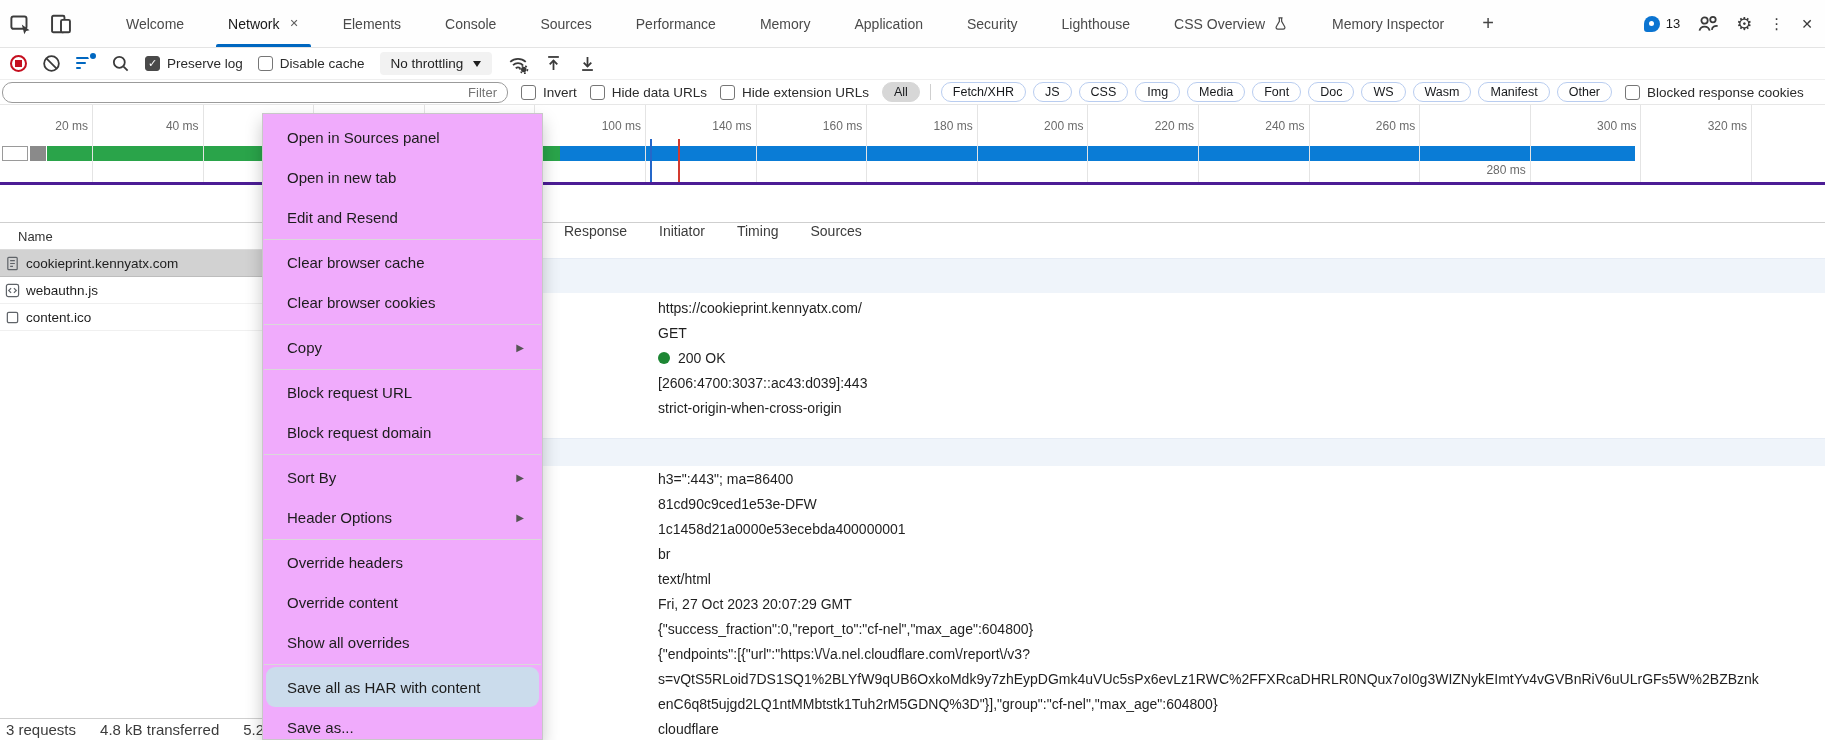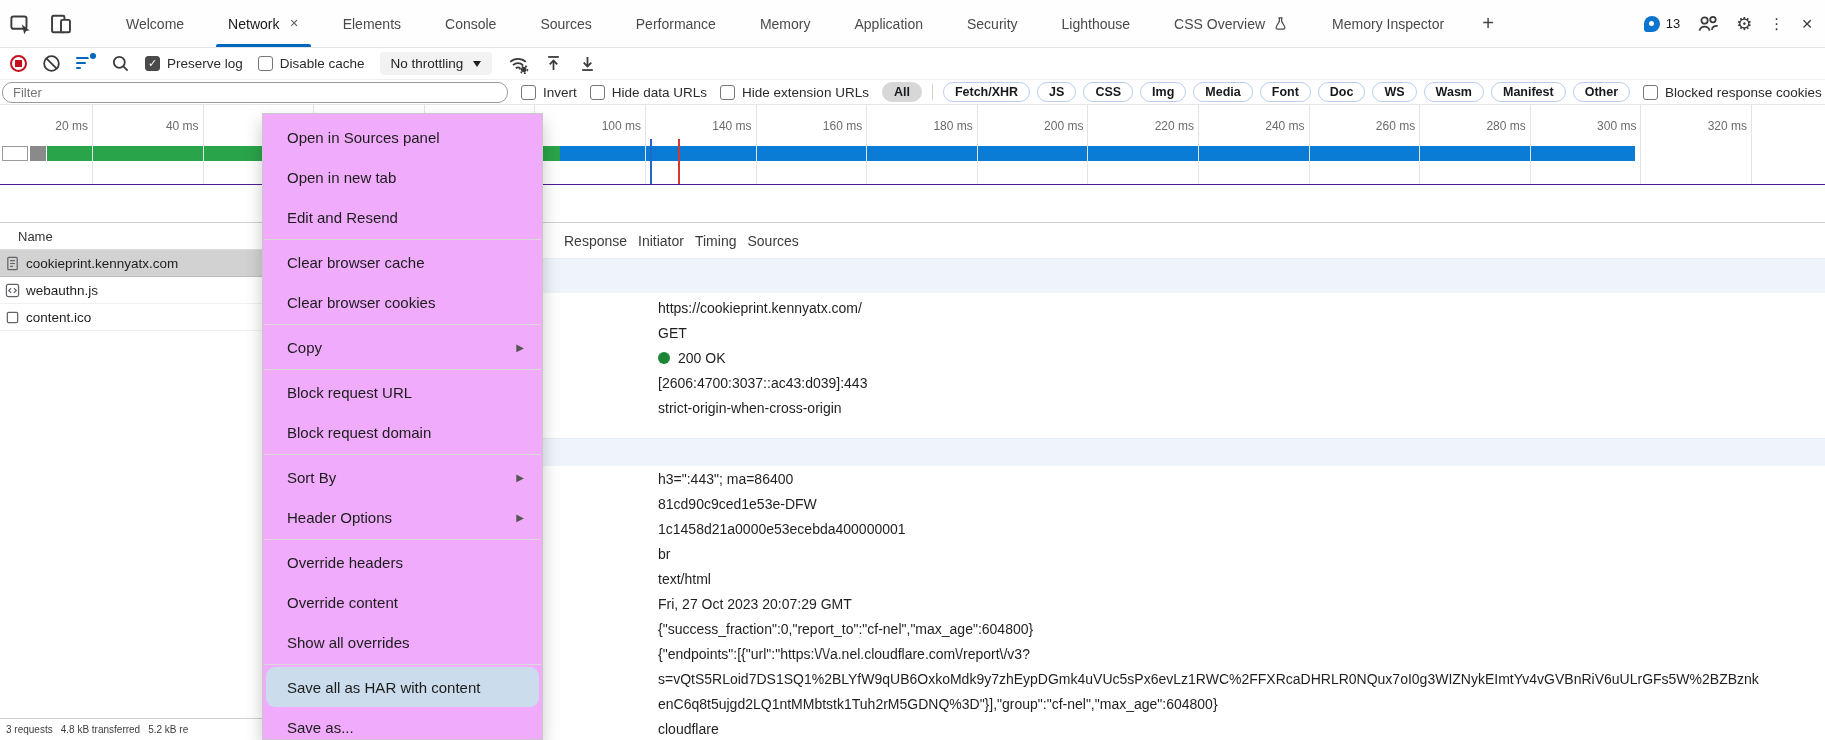--- a/index.html
+++ b/index.html
@@ -47,30 +47,30 @@
   .cb.checked { background:#4a4a4a; border-color:#4a4a4a; }
   .throttle { display:flex; align-items:center; gap:10px; background:#f2f2f2; border-radius:4px;
     padding:4px 11px; font-size:13.5px; color:#1f1f1f; cursor:pointer; }
   .caret { width:0; height:0; border-left:4.5px solid transparent; border-right:4.5px solid transparent;
     border-top:6px solid #1f1f1f; }
 
   
   #filterbar { left:0; top:80px; width:1825px; height:25px; display:flex; align-items:center;
     gap:13px; border-bottom:1px solid #e7e7e7; background:#fff; padding-right:4px; }
   #filter-input { width:506px; height:21px; margin-left:2px; border:1px solid #9b9b9b;
-    border-radius:10px; padding:0 10px; font-size:13px; font-family:inherit; color:#15803d; outline:none; flex:none; }
+    border-radius:10px; padding:0 10px; font-size:13px; font-family:inherit; color:#15803d; outline:none; flex:none;text-align:right; }
   #filter-input::placeholder { color:#757575; }
   #chips { display:flex; align-items:center; gap:7px; }
-  .chip { font-size:12.5px; font-weight:700; color:#17191c; background:#fff;
+  .chip { font-size:12.5px; font-weight:400; color:#17191c; background:#fff;
     border:1px solid #b9cdf0; border-radius:11px; padding:2px 11px; cursor:pointer; white-space:nowrap; }
   .chip.sel { background:#d7d7d7; border-color:#d7d7d7; }
   .chip-divider { width:1px; height:16px; background:#cfcfcf; margin:0 3px; }
 
   
-  #timeline { left:0; top:105px; width:1825px; height:80px; border-bottom:1px solid #4c1d95;
+  #timeline { left:0; top:105px; width:1825px; height:80px; border-bottom:3px solid #4c1d95;
     background:#fff; overflow:hidden; }
   .gridline { position:absolute; top:0; width:1px; height:80px; background:#e4e4e4; }
   .tick-label { position:absolute; top:14px; width:84px; text-align:right; font-size:12px; color:#6b6b6b; }
   .ov-blk1 { left:2px; top:41px; width:26px; height:15px; background:#fff; border:1px solid #9a9a9a; }
   .ov-blk2 { left:30px; top:41px; width:16px; height:15px; background:#8a8a8a; }
   .ov-green { left:47px; top:41px; width:513px; height:15px; background:#2aa44a; }
   .ov-blue { left:560px; top:41px; width:1075px; height:15px; background:#0a7cd6; }
   .marker-b { left:650px; top:34px; width:2px; height:46px; background:#2567c9; }
   .marker-r { left:678px; top:34px; width:2px; height:46px; background:#d33a2f; }
 
@@ -80,26 +80,26 @@
   #request-list { left:0; top:223px; width:262px; height:495px; background:#fff; }
   #name-header { height:27px; display:flex; align-items:center; padding-left:18px;
     font-size:13px; color:#333; border-bottom:1px solid #dcdcdc; }
   .req-row { height:27px; display:flex; align-items:center; gap:6px; padding-left:5px;
     font-size:13.5px; color:#1e1e1e; border-bottom:1px solid #f0f0f0; cursor:pointer; white-space:nowrap; }
   .req-row.sel { background:#d2d2d2; border-bottom-color:#bdbdbd; }
   .req-icon { width:15px; height:15px; flex:none; }
 
   
   #statusbar { left:0; top:718px; width:262px; height:22px; border-top:1px solid #cfcfcf;
-    display:flex; align-items:center; gap:8px; padding-left:6px; font-size:10px;
+    display:flex; align-items:center; gap:24px; padding-left:6px; font-size:15px;
     color:#3c3c3c; white-space:nowrap; overflow:hidden; background:#fff; }
 
   
   #detail { left:262px; top:223px; width:1563px; height:517px; background:#fff; overflow:hidden; }
-  #dtabs { height:35px; display:flex; align-items:center; gap:11px; padding-left:302px;
+  #dtabs { height:35px; display:flex; gap:32px; padding-left:302px;
     font-size:14px; color:#3c3c3c; }
   .dtab { cursor:pointer; }
   .band { position:absolute; left:0; width:1563px; background:#eff4fa; border-top:1px solid #e6ecf5; }
   #band-general { top:35px; height:35px; }
   #band-respheaders { top:215px; height:28px; }
   #general-rows { position:absolute; left:0; top:72px; width:1563px; }
   #resp-rows { position:absolute; left:0; top:243px; width:1563px; }
   .vrow { height:25px; display:flex; align-items:center; padding-left:396px;
     font-size:14px; color:#1f1f1f; white-space:nowrap; }
   .dot { width:12px; height:12px; border-radius:50%; background:#1d8634; margin-right:8px; flex:none; }
@@ -316,21 +316,21 @@
     <div class="tick-label" style="left: 888.8px;">180 ms</div>
     <div class="gridline" style="left: 1087.4px;"></div>
     <div class="tick-label" style="left: 999.4px;">200 ms</div>
     <div class="gridline" style="left: 1198px;"></div>
     <div class="tick-label" style="left: 1110px;">220 ms</div>
     <div class="gridline" style="left: 1308.6px;"></div>
     <div class="tick-label" style="left: 1220.6px;">240 ms</div>
     <div class="gridline" style="left: 1419.2px;"></div>
     <div class="tick-label" style="left: 1331.2px;">260 ms</div>
     <div class="gridline" style="left: 1529.8px;"></div>
-    <div class="tick-label" style="left: 1441.8px;">280 ms</div>
+    <div class="tick-label" style="left: 1441.8px; margin-top: 44px;">280 ms</div>
     <div class="gridline" style="left: 1640.4px;"></div>
     <div class="tick-label" style="left: 1552.4px;">300 ms</div>
     <div class="gridline" style="left: 1751px;"></div>
     <div class="tick-label" style="left: 1663px;">320 ms</div>
   </div>
 
 <div id="h-divider" class="abs"></div>
 
 <div id="request-list" class="abs">
   <div id="name-header">Name</div>

